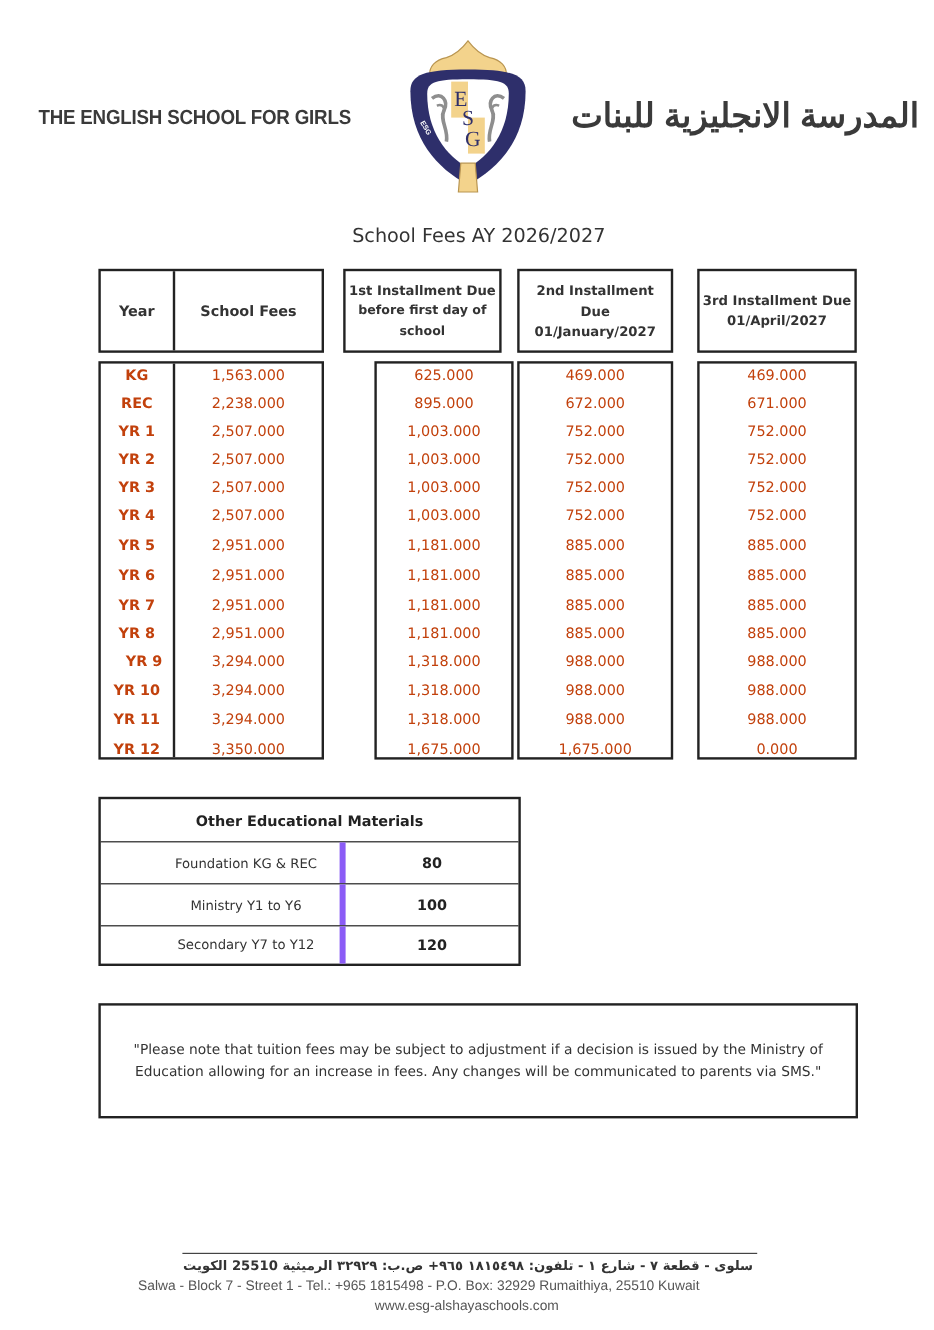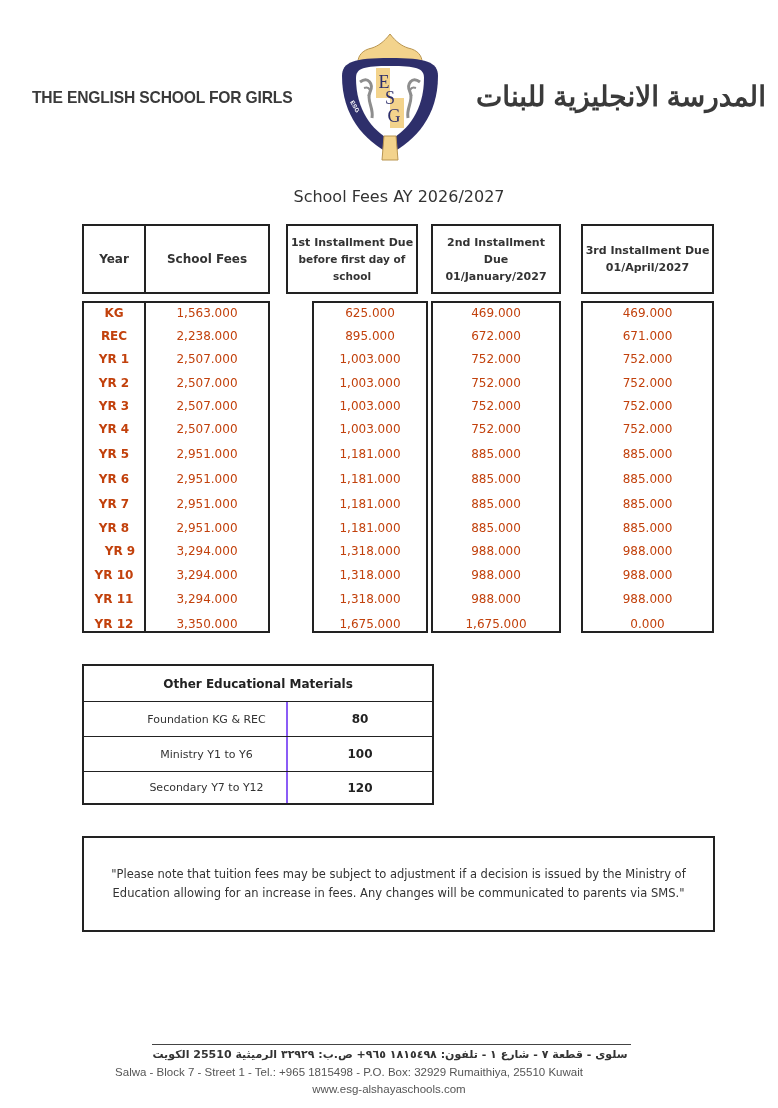--- a/index.html
+++ b/index.html
@@ -14,21 +14,21 @@
 
     .box { position: absolute; border: 2px solid #222; background: #fff; }
     .hdr { display: flex; align-items: center; justify-content: center; text-align: center; font-size: 11px; font-weight: bold; line-height: 17px; color: #333; font-family: "DejaVu Sans", sans-serif; }
 
     .col { position: absolute; font-family: "DejaVu Sans", sans-serif; font-size: 12px; color: #c2410c; }
     .col .cell { position: absolute; left: 0; right: 0; text-align: center; height: 18px; line-height: 18px; }
     .col.year .cell { font-weight: bold; }
 
     .mat { position: absolute; left: 82px; top: 664px; width: 352px; height: 141px; border: 2px solid #222; font-family: "DejaVu Sans", sans-serif; }
     .mat .row { position: absolute; left: 0; right: 0; display: flex; border-top: 1px solid #222; }
-    .mat .row .lbl { width: 204px; border-right: 2px solid #8b5cf6; display: flex; align-items: center; justify-content: center; font-size: 11px; color: #333; padding-left: 43px; }
+    .mat .row .lbl { width: 204px; border-right: 5px solid #8b5cf6; display: flex; align-items: center; justify-content: center; font-size: 11px; color: #333; padding-left: 43px; }
     .mat .row .val { flex: 1; display: flex; align-items: center; justify-content: center; font-size: 12px; font-weight: bold; color: #222; }
     .mat .mhead { position: absolute; left: 0; right: 0; top: 0; height: 35px; display: flex; align-items: center; justify-content: center; font-size: 12px; font-weight: bold; color: #222; }
 
     .note { position: absolute; left: 82px; top: 836px; width: 633px; height: 96px; border: 2px solid #222; display: flex; align-items: center; justify-content: center; text-align: center; font-family: "DejaVu Sans", sans-serif; font-size: 11.5px; line-height: 19px; color: #333; padding: 0 10px; }
 
     .footer-line { position: absolute; left: 152px; width: 479px; top: 1044px; border-top: 1px solid #444; }
     .footer-ar { position: absolute; left: 140px; width: 500px; top: 1048px; text-align: center; direction: rtl; font-size: 11px; font-weight: bold; color: #333; font-family: "DejaVu Sans", sans-serif; }
     .footer-en { position: absolute; left: 0; width: 698px; top: 1066px; text-align: center; font-size: 11.5px; color: #555; }
     .footer-web { position: absolute; left: 0; width: 778px; top: 1083px; text-align: center; font-size: 11.5px; color: #555; }
   </style>

